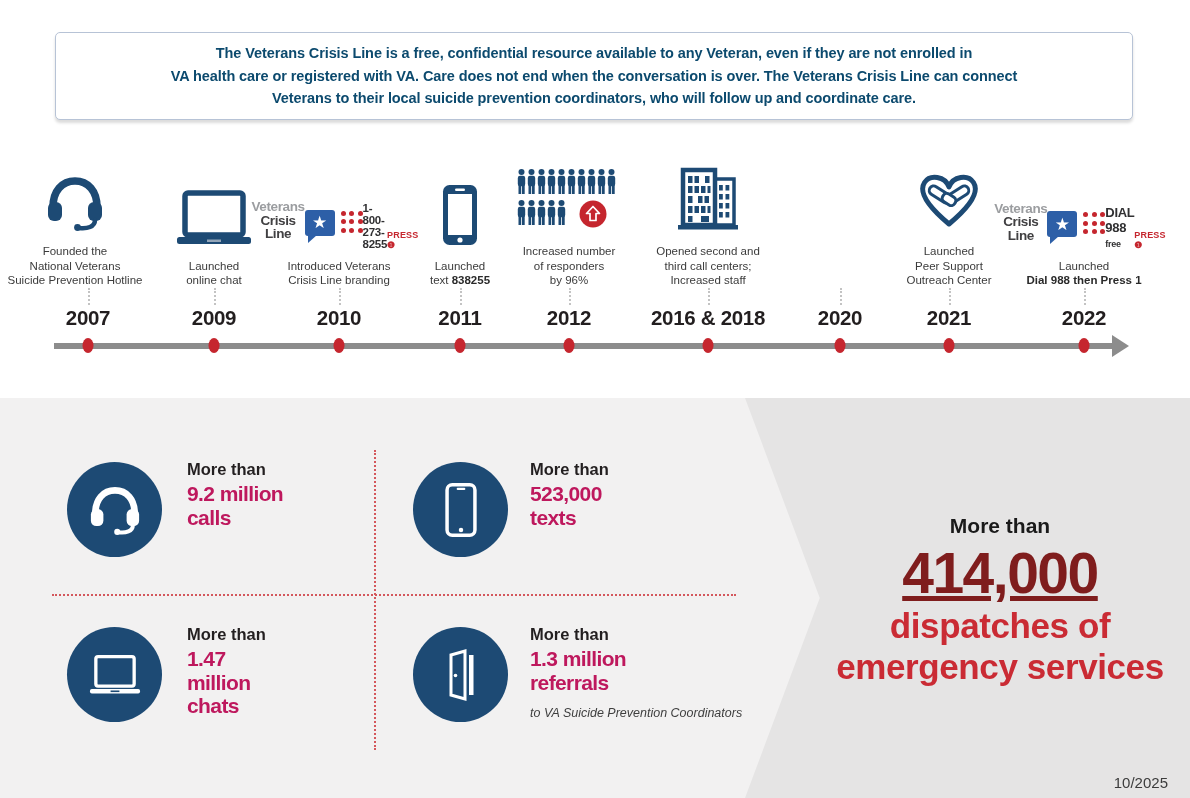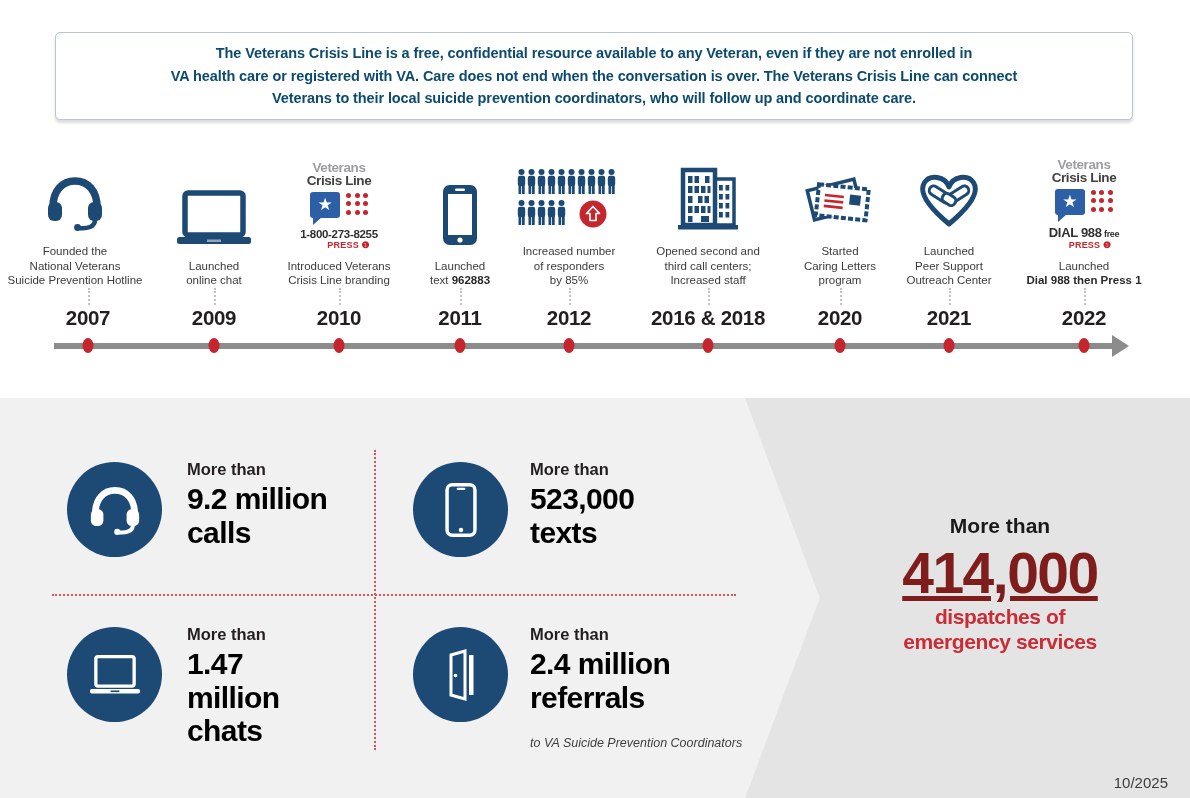--- a/index.html
+++ b/index.html
@@ -28,21 +28,21 @@
     border-left:2px dotted #c3c3c3; }
   .tl-year { position:absolute; top:306px; transform:translateX(-50%);
     font-size:20.5px; font-weight:bold; color:#221e1f; letter-spacing:-0.3px; white-space:nowrap; }
   .tl-line { position:absolute; left:54px; top:343px; width:1060px; height:6px; background:#8c8c8c; }
   .tl-head { position:absolute; left:1112px; top:335px; width:0; height:0;
     border-left:17px solid #8c8c8c; border-top:11px solid transparent; border-bottom:11px solid transparent; }
   .tl-dot { position:absolute; top:338px; width:11px; height:15px; border-radius:50%;
     background:#c5262e; transform:translateX(-50%); }
 
   
-  .vcl { display:flex; flex-direction:column; align-items:center; }
+  .vcl { display:flex; align-items:center; }
   .vcl-brand { text-align:center; font-weight:bold; font-size:13.5px; line-height:1.0; letter-spacing:-0.4px; }
   .vcl-veterans { color:#9b9da0; }
   .vcl-crisis { color:#414042; }
   .vcl-row { display:flex; align-items:flex-start; margin-top:4px; }
   .vcl-bubble { position:relative; width:30px; height:26px; background:#2d5fa7; border-radius:3px;
     display:flex; align-items:center; justify-content:center; }
   .vcl-bubble::after { content:""; position:absolute; left:3px; bottom:-7px; width:0; height:0;
     border-top:8px solid #2d5fa7; border-right:9px solid transparent; }
   .vcl-star { color:#fff; font-size:17px; line-height:1; }
   .vcl-dots { display:grid; grid-template-columns:repeat(3,5px); gap:3.5px; margin-left:6px; margin-top:1px; }
@@ -57,27 +57,27 @@
   .bottom { position:absolute; left:0; top:398px; width:1190px; height:400px; background:#f2f1f1; }
   .bottom-dark { position:absolute; left:745px; top:0; width:445px; height:400px; background:#e5e4e4;
     clip-path:polygon(0 0, 100% 0, 100% 100%, 0 100%, 16.8% 50%); }
   .div-v { position:absolute; left:374px; top:52px; height:300px; width:0; border-left:2px dotted #d4575c; }
   .div-h { position:absolute; left:52px; top:196px; width:684px; height:0; border-top:2px dotted #d4575c; }
 
   .stat-circle { position:absolute; width:95px; height:95px; border-radius:50%; background:#1d4a74;
     display:flex; align-items:center; justify-content:center; }
   .stat-text { position:absolute; }
   .stat-prefix { font-size:16.5px; font-weight:bold; color:#231f20; margin-bottom:3px; }
-  .stat-value { font-size:30px; font-weight:bold; color:#000000; line-height:1.12; letter-spacing:-0.6px; }
-  .stat-note { margin-top:22px; font-size:12.5px; font-style:italic; color:#3f3f3f; }
+  .stat-value { font-size:21px; font-weight:bold; color:#be185d; line-height:1.12; letter-spacing:-0.6px; }
+  .stat-note { margin-top:12px; font-size:12.5px; font-style:italic; color:#3f3f3f; }
 
   .highlight { position:absolute; left:810px; top:116px; width:380px; text-align:center; }
   .hl-prefix { font-size:21px; font-weight:bold; color:#1a1a1a; margin-bottom:7px; }
   .hl-value { font-size:57px; font-weight:bold; color:#7f1d1d; letter-spacing:-1.5px; line-height:1.0;text-decoration:underline; }
-  .hl-label { font-size:21px; font-weight:bold; color:#ca2b34; line-height:1.18; letter-spacing:-0.4px; margin-top:3px; }
+  .hl-label { font-size:35px; font-weight:bold; color:#ca2b34; line-height:1.18; letter-spacing:-0.4px; margin-top:3px; }
 
   .footer-date { position:absolute; right:22px; bottom:7px; font-size:15px; color:#3c3c3c; }
 </style>
 </head>
 <body>
 
 <div class="page">
 
   <div class="intro-box">
     <div class="intro-text">The Veterans Crisis Line is a free, confidential resource available to any Veteran, even if they are not enrolled in
@@ -144,21 +144,21 @@
   <div class="tl-item" style="left:460px; width:140px;">
     <span>
       <svg width="38" height="62" viewBox="0 0 38 62">
         <rect x="2" y="1" width="34" height="60" rx="6.5" fill="#1d4a74"></rect>
         <rect x="7" y="10" width="24" height="41" fill="#fff"></rect>
         <rect x="14" y="4.5" width="10" height="2.6" rx="1.3" fill="#fff"></rect>
         <circle cx="19" cy="56" r="2.6" fill="#fff"></circle>
       </svg>
     </span>
     <div class="tl-cap"><span class="pre">Launched
-text </span><b>962883</b></div>
+text </span><b>838255</b></div>
   </div>
 
   <div class="tl-item" style="left:569px; width:140px;">
     <span>
       <svg width="104" height="62" viewBox="0 0 104 62">
         <defs>
           <g id="person" fill="#1d4a74">
             <circle cx="4.5" cy="3" r="3"></circle>
             <rect x="0.8" y="6.8" width="7.4" height="10.5" rx="2.2"></rect>
             <rect x="1.5" y="14.5" width="2.7" height="10.5"></rect>
@@ -179,21 +179,21 @@
           <use href="#person" x="10" y="31"></use>
           <use href="#person" x="20" y="31"></use>
         <use href="#person" x="30" y="31"></use>
           <use href="#person" x="40" y="31"></use>
         <circle cx="76" cy="45" r="13.5" fill="#c5262e"></circle>
         <path d="M76 37.5 L82.5 44.5 L79 44.5 L79 51.5 L73 51.5 L73 44.5 L69.5 44.5 Z" fill="none" stroke="#fff" stroke-width="1.7" stroke-linejoin="round"></path>
       </svg>
     </span>
     <div class="tl-cap pre">Increased number
 of responders
-by 85%</div>
+by 96%</div>
   </div>
 
   <div class="tl-item" style="left:708px; width:152px;">
     <span>
       <svg width="62" height="64" viewBox="0 0 62 64">
         <rect x="37" y="12" width="20" height="46" fill="#fff" stroke="#1d4a74" stroke-width="3.5"></rect>
         <rect x="6" y="3" width="32" height="55" fill="#fff" stroke="#1d4a74" stroke-width="4.5"></rect>
         <g fill="#1d4a74">
           <rect x="11" y="9" width="4.5" height="7"></rect>
             <rect x="17.5" y="9" width="4.5" height="7"></rect>
@@ -221,39 +221,20 @@
             <rect x="48.5" y="45" width="3.8" height="5.5"></rect>
           <rect x="1" y="58" width="60" height="4.5"></rect>
         </g>
       </svg>
     </span>
     <div class="tl-cap pre">Opened second and
 third call centers;
 Increased staff</div>
   </div>
 
-  <div class="tl-item" style="left:840px; width:140px;">
-    <span>
-      <svg width="76" height="62" viewBox="0 0 76 62">
-        <g transform="rotate(-14 30 30)">
-          <rect x="8" y="16" width="48" height="30" fill="#fff" stroke="#1d4a74" stroke-width="3.5"></rect>
-        </g>
-        <g transform="rotate(6 42 36)">
-          <rect x="15" y="18" width="50" height="31" fill="#fff" stroke="#1d4a74" stroke-width="4" stroke-dasharray="5 2.2"></rect>
-          <line x1="22" y1="28" x2="41" y2="28" stroke="#c5262e" stroke-width="2.6"></line>
-          <line x1="22" y1="33.5" x2="41" y2="33.5" stroke="#c5262e" stroke-width="2.6"></line>
-          <line x1="22" y1="39" x2="41" y2="39" stroke="#c5262e" stroke-width="2.6"></line>
-          <rect x="47" y="25" width="11" height="10" fill="#1d4a74"></rect>
-        </g>
-      </svg>
-    </span>
-    <div class="tl-cap pre">Started
-Caring Letters
-program</div>
-  </div>
 
   <div class="tl-item" style="left:949px; width:140px;">
     <span>
       <svg width="68" height="60" viewBox="0 0 68 60">
         <path d="M34 16 C30 5 15 3 9.5 11.5 C4 20 10 33 34 53 C58 33 64 20 58.5 11.5 C53 3 38 5 34 16 Z" fill="none" stroke="#1d4a74" stroke-width="5" stroke-linejoin="round"></path>
         <g stroke="#1d4a74" stroke-width="3" fill="#fff" stroke-linejoin="round">
           <rect x="13" y="19" width="24" height="9" rx="4.5" transform="rotate(33 25 23.5)"></rect>
           <rect x="31" y="19" width="24" height="9" rx="4.5" transform="rotate(-33 43 23.5)"></rect>
           <rect x="27" y="24" width="14" height="9" rx="4" transform="rotate(33 34 28.5)"></rect>
         </g>
@@ -373,21 +354,21 @@
 
     <div class="stat-circle" style="left:413px; top:229px;">
       <svg width="44" height="52" viewBox="0 0 44 52">
         <polygon points="12,6 26,2 26,50 12,46" fill="none" stroke="#fff" stroke-width="3"></polygon>
         <rect x="30" y="6" width="4.5" height="40" fill="#fff"></rect>
         <circle cx="16.5" cy="26.5" r="1.8" fill="#fff"></circle>
       </svg>
     </div>
     <div class="stat-text" style="left:530px; top:227px;">
       <div class="stat-prefix">More than</div>
-      <div class="stat-value pre">2.4 million
+      <div class="stat-value pre">1.3 million
 referrals</div>
       <div class="stat-note">to VA Suicide Prevention Coordinators</div>
     </div>
 
     <div class="highlight">
       <div class="hl-prefix">More than</div>
       <div class="hl-value">414,000</div>
       <div class="hl-label pre">dispatches of
 emergency services</div>
     </div>

